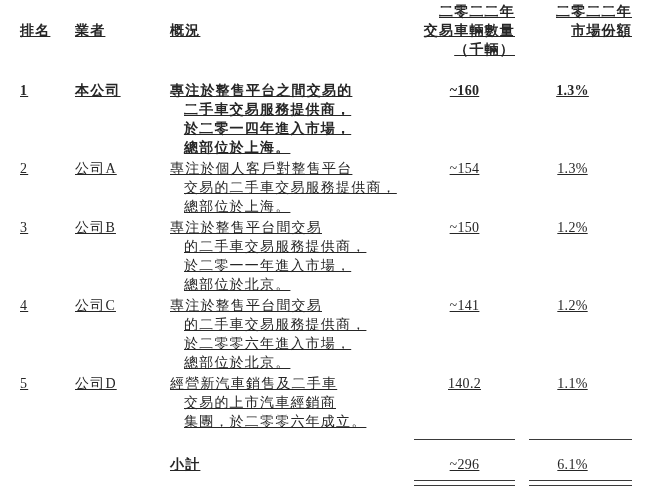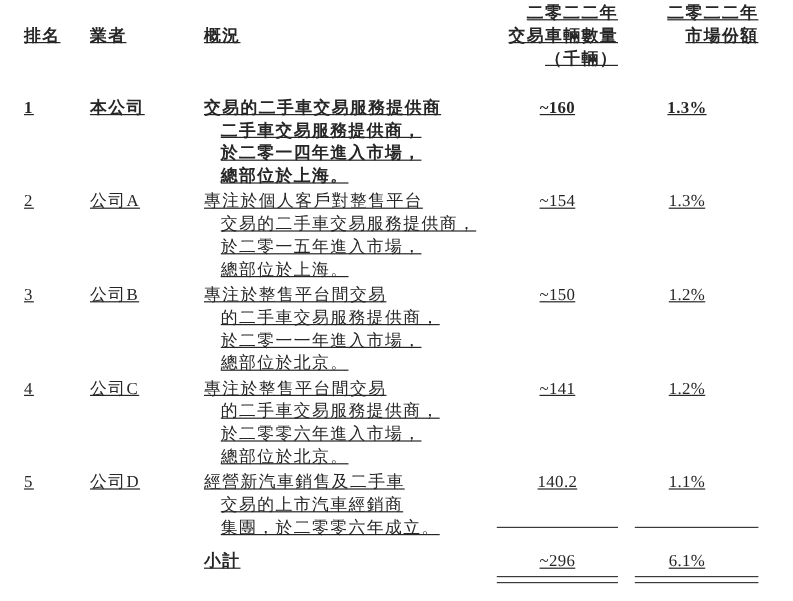--- a/index.html
+++ b/index.html
@@ -37,21 +37,21 @@
   
   .thead { font-weight: 700; height: 55px; margin-bottom: 24px; }
   .thead .low { padding-top: 19px; }
   .hdr-stack div { text-align: right; }
   
   .trow { margin-bottom: 2px; }
   .trow.bold { font-weight: 700; }
   .ov div:not(:first-child) { padding-left: 14px; }
   .ov div:empty { display: none; }
   
-  .subtotal-row { margin-top: 9px; font-weight: 700; }
+  .subtotal-row { margin-top: 24px; font-weight: 700; }
   .subtotal-row .num { font-weight: 400; }
   
   .rule-single { position: absolute; height: 0; border-top: 1px solid #3a3a3a; }
   .rule-double { position: absolute; height: 6px; border-top: 1px solid #3a3a3a; border-bottom: 1px solid #3a3a3a; }
 </style>
 </head>
 <body>
 
 <div class="page">
   <div class="tbl">
@@ -68,36 +68,35 @@
       <div class="cell hdr-stack">
         <div>二零二二年</div>
         <div>市場份額</div>
       </div>
     </div>
 
     <div class="grid-row trow bold">
       <div class="cell">1</div>
       <div class="cell">本公司</div>
       <div class="cell ov">
-        <div>交易的二手車交易服務提供商</div>
+        <div>專注於整售平台之間交易的</div>
         <div>二手車交易服務提供商，</div>
         <div>於二零一四年進入市場，</div>
         <div>總部位於上海。</div>
       </div>
       <div class="cell num">~160</div>
       <div class="cell num">1.3%</div>
     </div>
 
     <div class="grid-row trow">
       <div class="cell">2</div>
       <div class="cell">公司A</div>
       <div class="cell ov">
         <div>專注於個人客戶對整售平台</div>
         <div>交易的二手車交易服務提供商，</div>
-        <div>於二零一五年進入市場，</div>
         <div>總部位於上海。</div>
       </div>
       <div class="cell num">~154</div>
       <div class="cell num">1.3%</div>
     </div>
 
     <div class="grid-row trow">
       <div class="cell">3</div>
       <div class="cell">公司B</div>
       <div class="cell ov">

